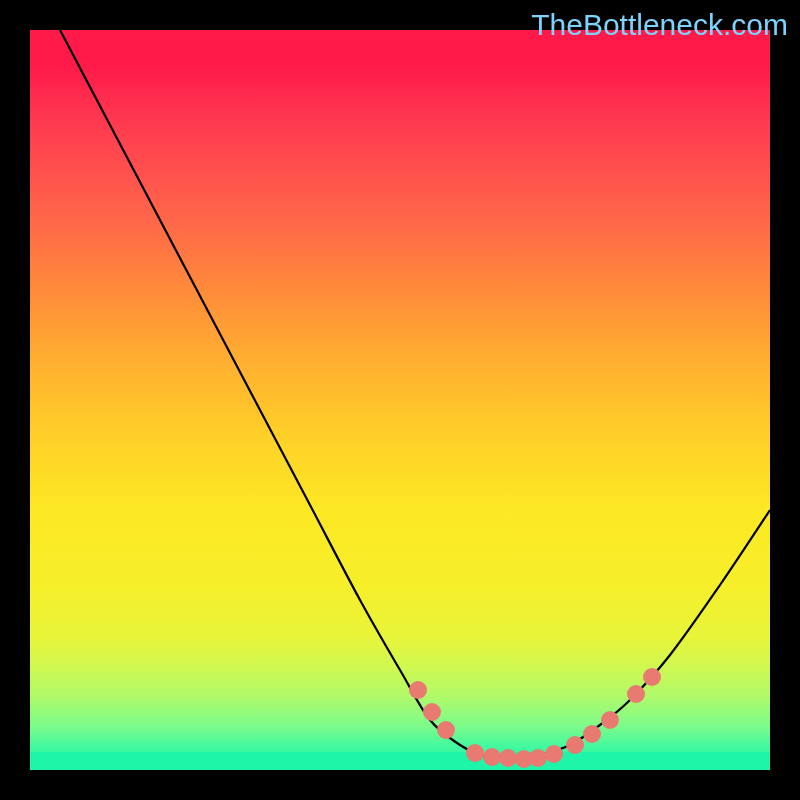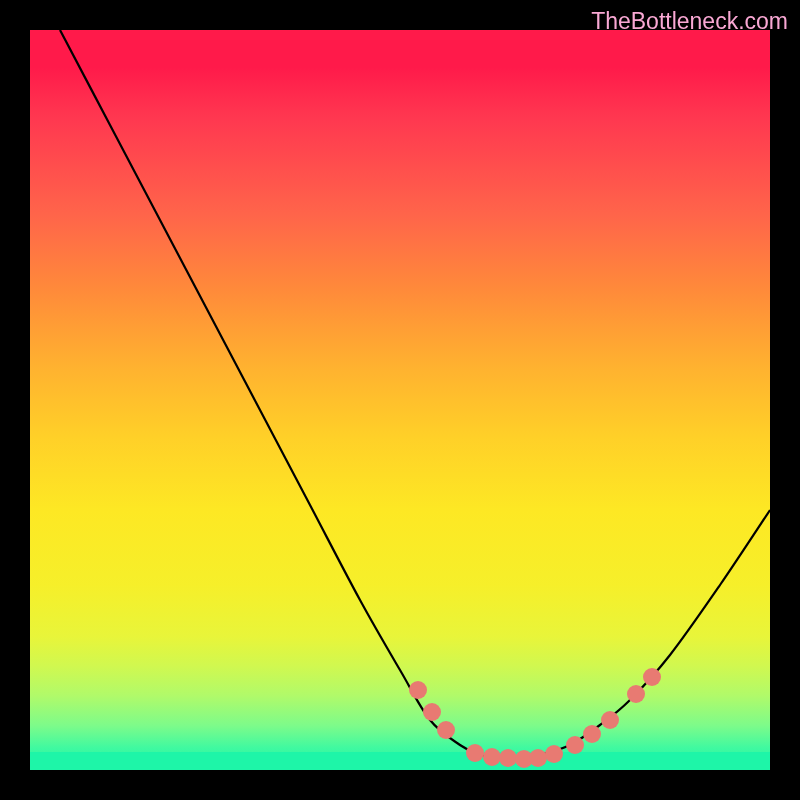--- a/index.html
+++ b/index.html
@@ -8,22 +8,22 @@
     height: 800px;
     background: #000;
     position: relative;
     overflow: hidden;
     font-family: Arial, sans-serif;
   }
   .attribution {
     position: absolute;
     top: 8px;
     right: 12px;
-    color: #f9a8d4;
-    font-size: 23px;
+    color: #7dd3fc;
+    font-size: 30px;
     font-weight: 500;
     z-index: 10;
   }
   .plot-area {
     position: absolute;
     left: 30px;
     top: 30px;
     width: 740px;
     height: 740px;
     background: linear-gradient(to bottom,

